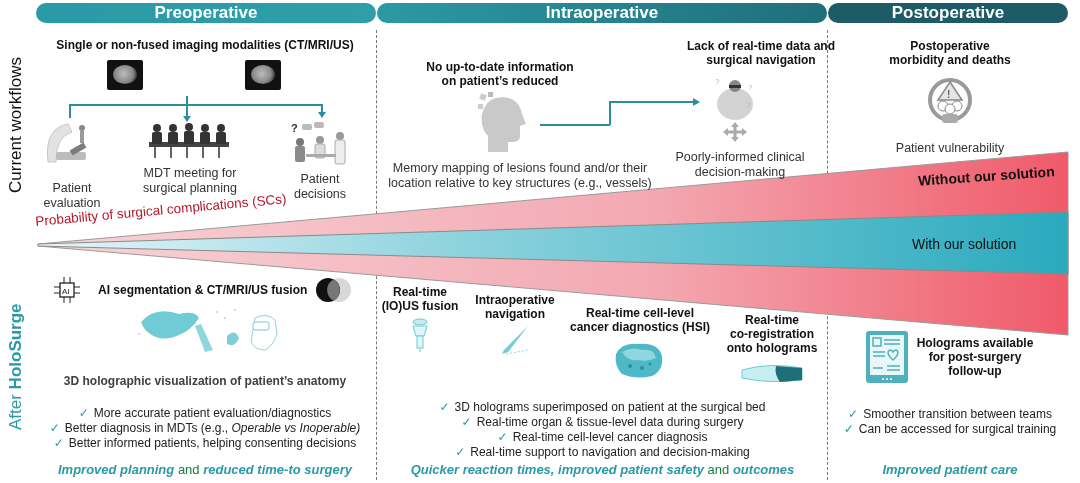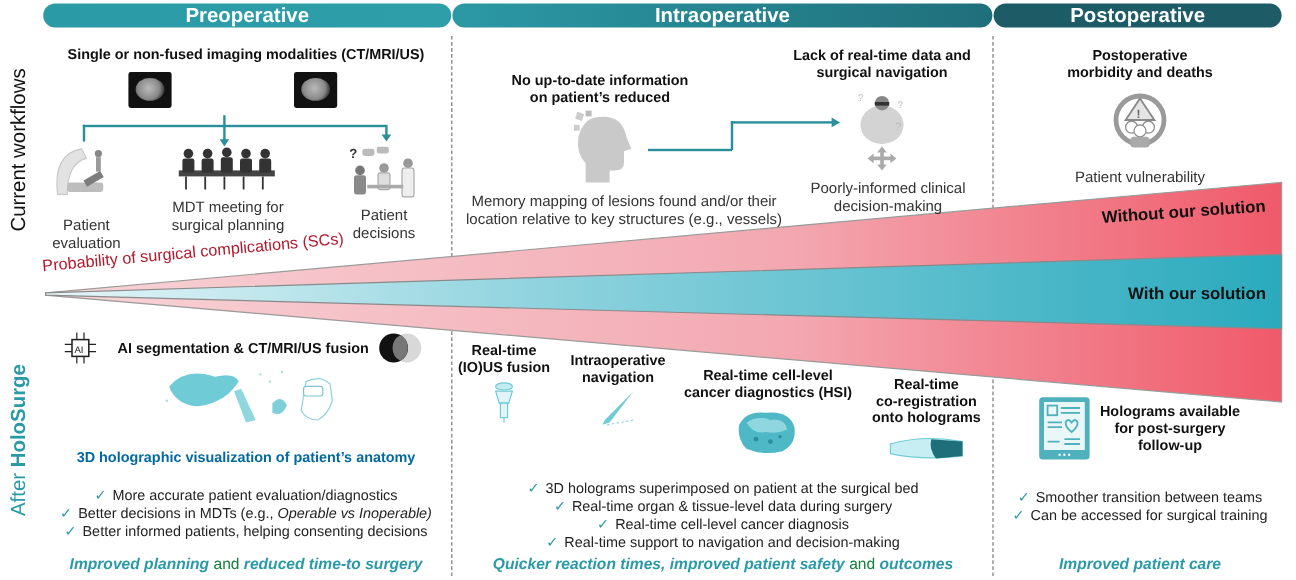--- a/index.html
+++ b/index.html
@@ -54,21 +54,21 @@
       <stop offset="0.4" stop-color="#8fd3de"></stop>
       <stop offset="1" stop-color="#2aaabd"></stop>
     </linearGradient>
   </defs>
   <polygon points="38,244 1068,152 1068,335 38,246" fill="url(#redGrad)" stroke="#9a9a9a" stroke-width="1"></polygon>
   <polygon points="38,244 1068,212 1068,274 38,246" fill="url(#tealGrad)" stroke="#8a8a8a" stroke-width="1"></polygon>
 </svg>
 
 <div class="abs" style="left:36px; top:214px; font-size:13.5px; color:#b3182b; transform:rotate(-5.2deg); transform-origin:left bottom; white-space:nowrap;">Probability of surgical complications (SCs)</div>
 <div class="abs" style="left:918px; top:168px; font-size:14px; font-weight:bold; color:#111; transform:rotate(-4deg); white-space:nowrap;">Without our solution</div>
-<div class="abs" style="left:940px; top:236px; font-size:14px; font-weight:bold; color:#111; white-space:nowrap;">With our solution</div>
+<div class="abs" style="left:912px; top:236px; font-size:14px; font-weight:normal; color:#111; white-space:nowrap;">With our solution</div>
 
 <div class="abs bold-c" style="left:40px; top:38px; width:330px;">Single or non-fused imaging modalities (CT/MRI/US)</div>
 <div class="ct" style="left:107px; top:60px;"></div>
 <div class="ct" style="left:245px; top:60px;"></div>
 
 <div class="flow-line" style="left:69px; top:104px; width:253px; height:1.5px;"></div>
 <div class="flow-line" style="left:69px; top:104px; width:1.5px; height:14px;"></div>
 <div class="flow-line" style="left:186px; top:96px; width:1.5px; height:22px;"></div>
 <div class="flow-line" style="left:321px; top:104px; width:1.5px; height:10px;"></div>
 <div class="tri" style="left:183px; top:116px; border-left:4px solid transparent; border-right:4px solid transparent; border-top:6px solid #2a8f9a;"></div>
@@ -137,21 +137,21 @@
   <path d="M18 6 Q40 2 44 22 L48 32 L42 34 L42 44 Q42 50 34 50 L30 50 L30 60 L10 60 L10 44 Q2 36 4 22 Q8 8 18 6 Z" fill="#c9c9c9"></path>
   <rect x="2" y="2" width="6" height="6" fill="#ccc" transform="rotate(20 5 5)"></rect>
   <rect x="10" y="0" width="5" height="5" fill="#bbb"></rect>
   <rect x="0" y="12" width="5" height="5" fill="#ccc"></rect>
 </svg>
 <div class="flow-line" style="left:540px; top:124px; width:70px; height:1.5px;"></div>
 <div class="flow-line" style="left:609px; top:101px; width:1.5px; height:24px;"></div>
 <div class="flow-line" style="left:609px; top:101px; width:85px; height:1.5px;"></div>
 <div class="tri" style="left:693px; top:98px; border-top:4px solid transparent; border-bottom:4px solid transparent; border-left:7px solid #2a8f9a;"></div>
 
-<div class="abs bold-c" style="left:645px; top:39px; width:180px;">
+<div class="abs bold-c" style="left:671px; top:39px; width:180px;">
     <div>Lack of real-time data and</div>
     <div>surgical navigation</div>
   </div>
 <svg class="icon-gray" style="left:712px; top:74px;" width="46" height="68">
   <ellipse cx="23" cy="30" rx="18" ry="16" fill="#d3d3d3"></ellipse>
   <circle cx="23" cy="12" r="6" fill="#888"></circle>
   <rect x="17" y="11" width="12" height="3" fill="#333"></rect>
   <text x="3" y="10" font-size="8" fill="#bbb" font-family="Liberation Sans, sans-serif">?</text>
   <text x="36" y="16" font-size="8" fill="#bbb" font-family="Liberation Sans, sans-serif">?</text>
   <text x="34" y="34" font-size="9" fill="#bbb" font-family="Liberation Sans, sans-serif">?</text>
@@ -209,25 +209,25 @@
   <path d="M120 14 Q132 8 140 16 L142 30 Q138 42 130 46 Q120 46 116 38 Z" fill="#fff" stroke="#8fd3de"></path>
   <rect x="118" y="18" width="16" height="8" rx="2" fill="#fff" stroke="#7bc7d1"></rect>
   <path d="M92 32 Q100 24 104 34 Q100 44 92 40 Z" fill="#7fcfd9"></path>
   <g fill="#a3dde5">
       <circle cx="82" cy="8" r="1"></circle>
       <circle cx="90" cy="14" r="1"></circle>
       <circle cx="4" cy="30" r="1"></circle>
       <circle cx="100" cy="6" r="1"></circle>
     </g>
 </svg>
-<div class="abs" style="left:40px; top:374px; width:330px; text-align:center; font-size:12px; font-weight:bold; color:#0369a1;">3D holographic visualization of patient’s anatomy</div>
+<div class="abs" style="left:40px; top:374px; width:330px; text-align:center; font-size:12px; font-weight:bold; color:#404040;">3D holographic visualization of patient’s anatomy</div>
 
 <div class="abs bullets" style="left:40px; top:406px; width:330px;">
   <div><span class="chk">✓</span><span>More accurate patient evaluation/diagnostics</span></div>
-  <div><span class="chk">✓</span><span>Better decisions in MDTs (e.g., </span><i>Operable vs Inoperable)</i></div>
+  <div><span class="chk">✓</span><span>Better diagnosis in MDTs (e.g., </span><i>Operable vs Inoperable)</i></div>
   <div><span class="chk">✓</span><span>Better informed patients, helping consenting decisions</span></div>
 </div>
 <div class="abs outcome" style="left:40px; top:462px; width:330px;"><span>Improved planning</span><span class="plain"> and </span><span>reduced time-to surgery</span></div>
 
 <div class="abs bold-c" style="left:380px; top:285px; width:80px;">
     <div>Real-time</div>
     <div>(IO)US fusion</div>
   </div>
 <div class="abs bold-c" style="left:470px; top:293px; width:90px;">
     <div>Intraoperative</div>

